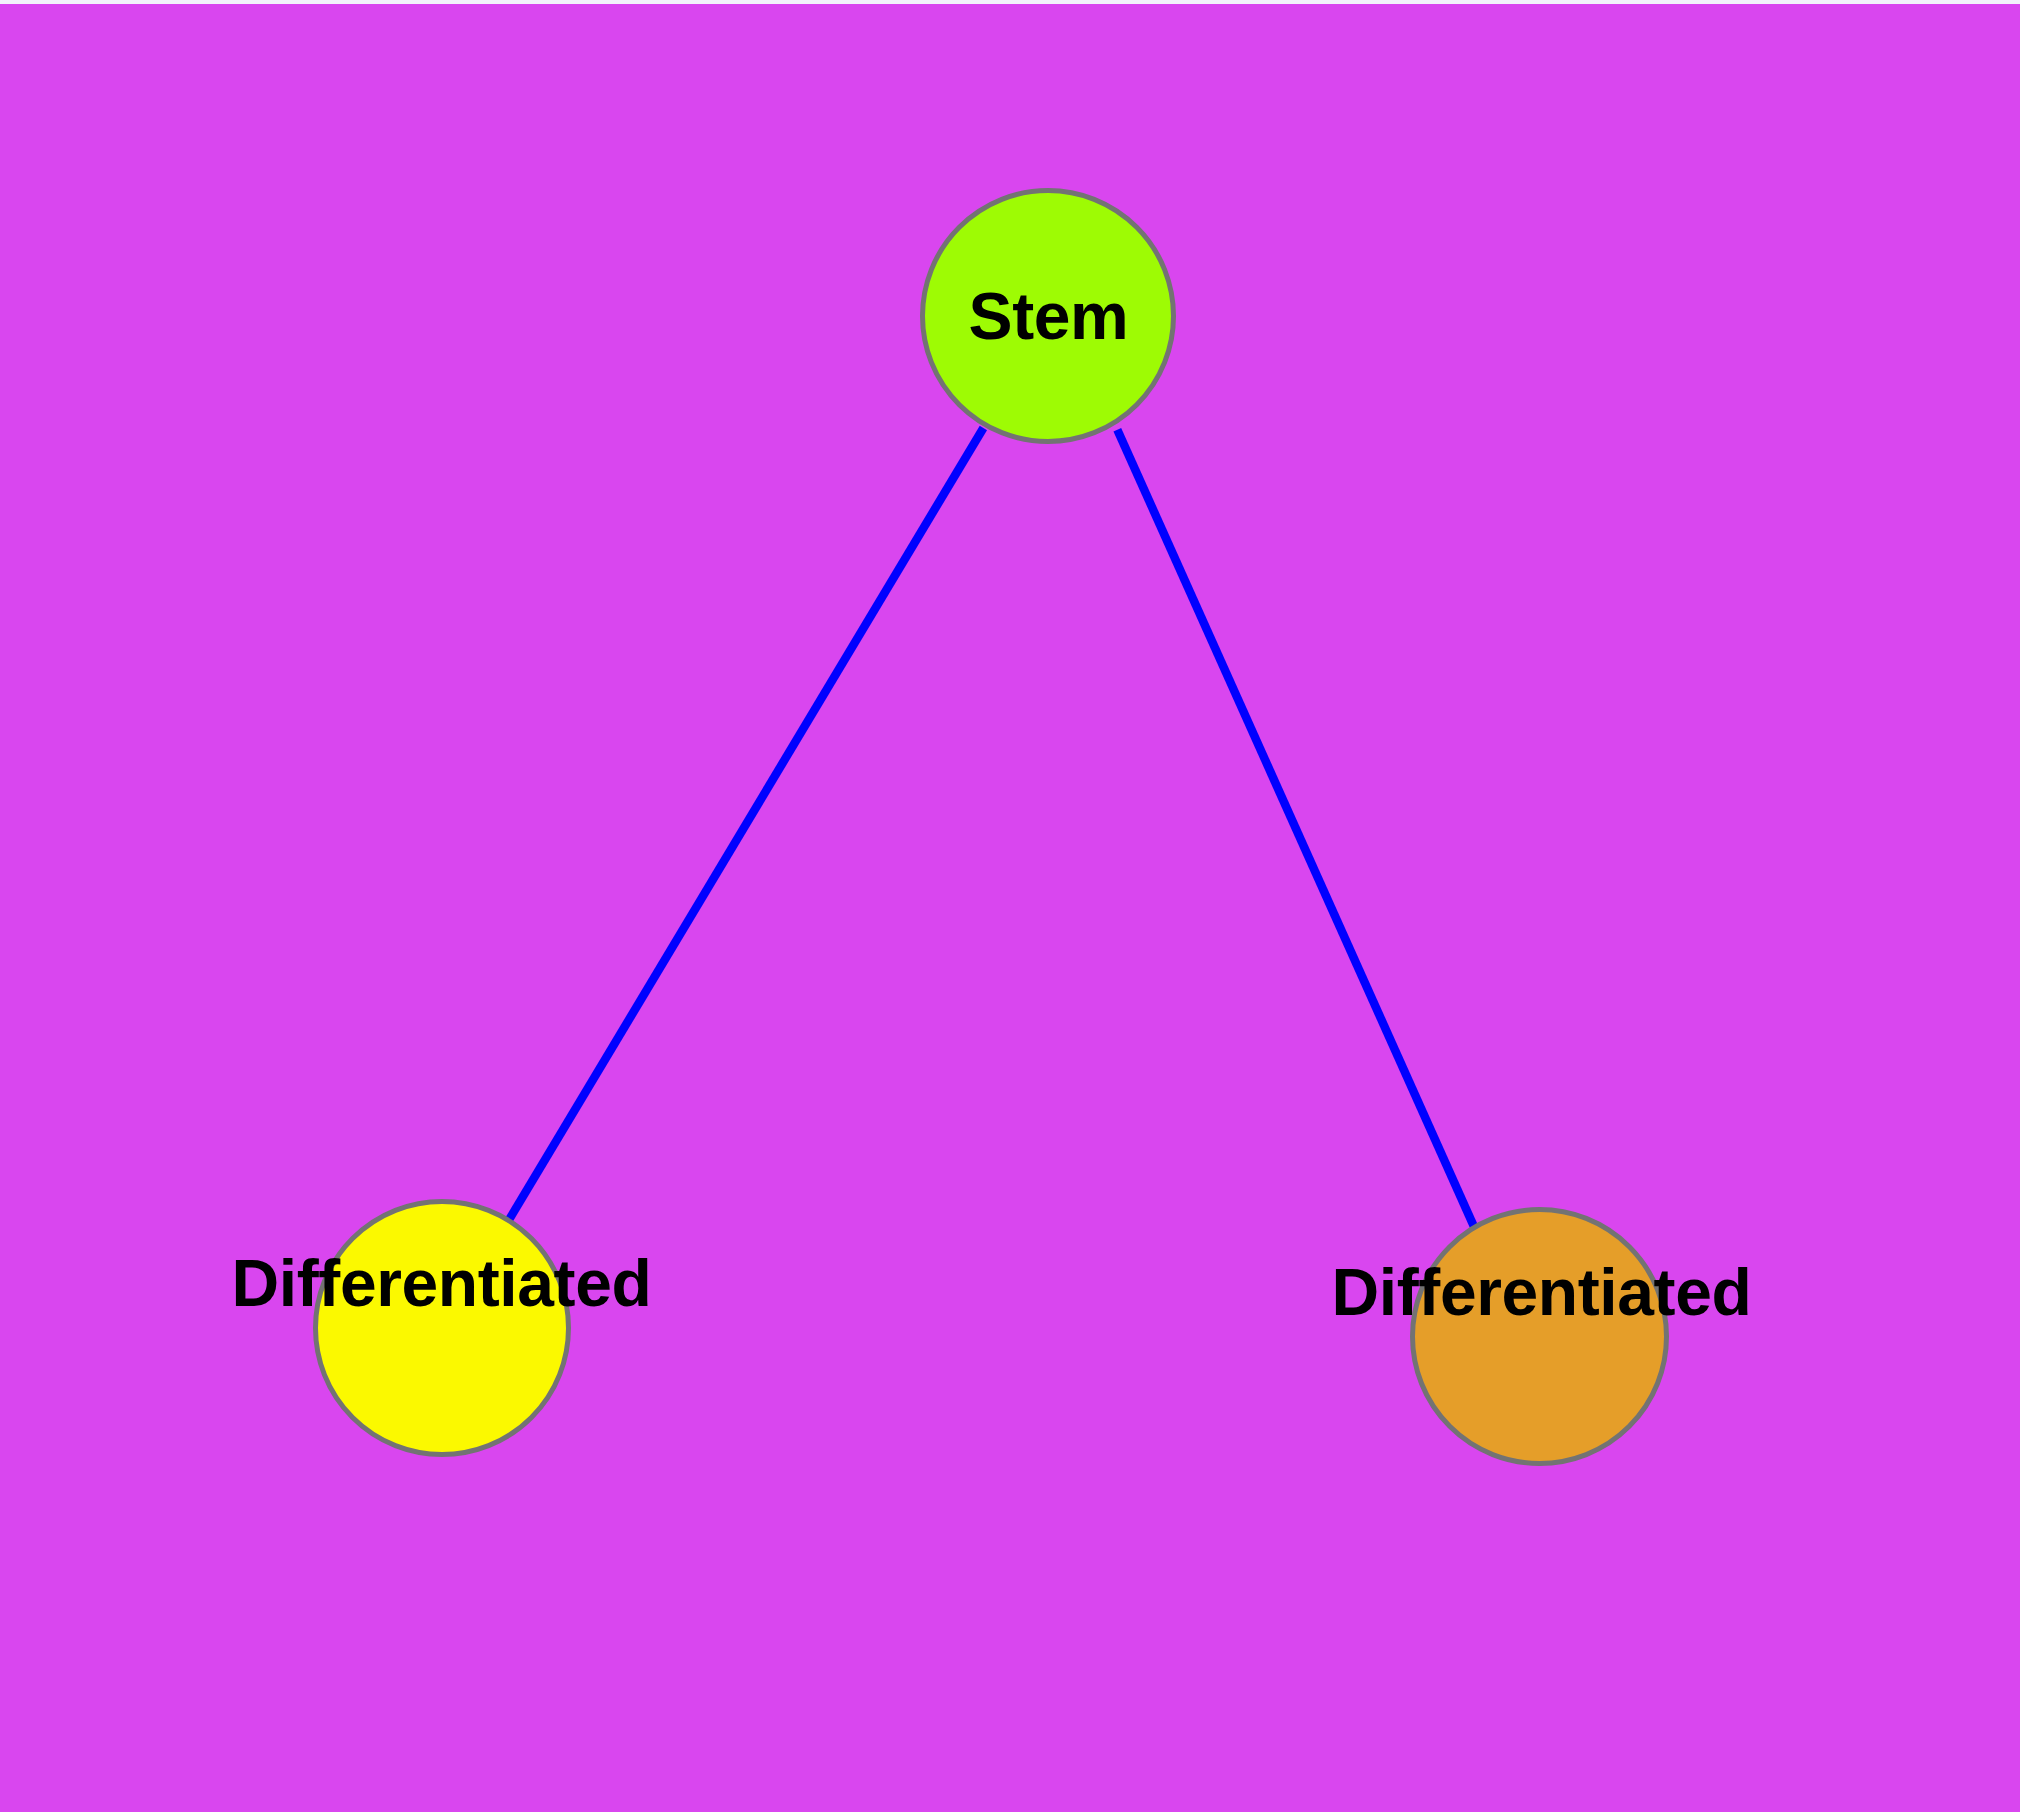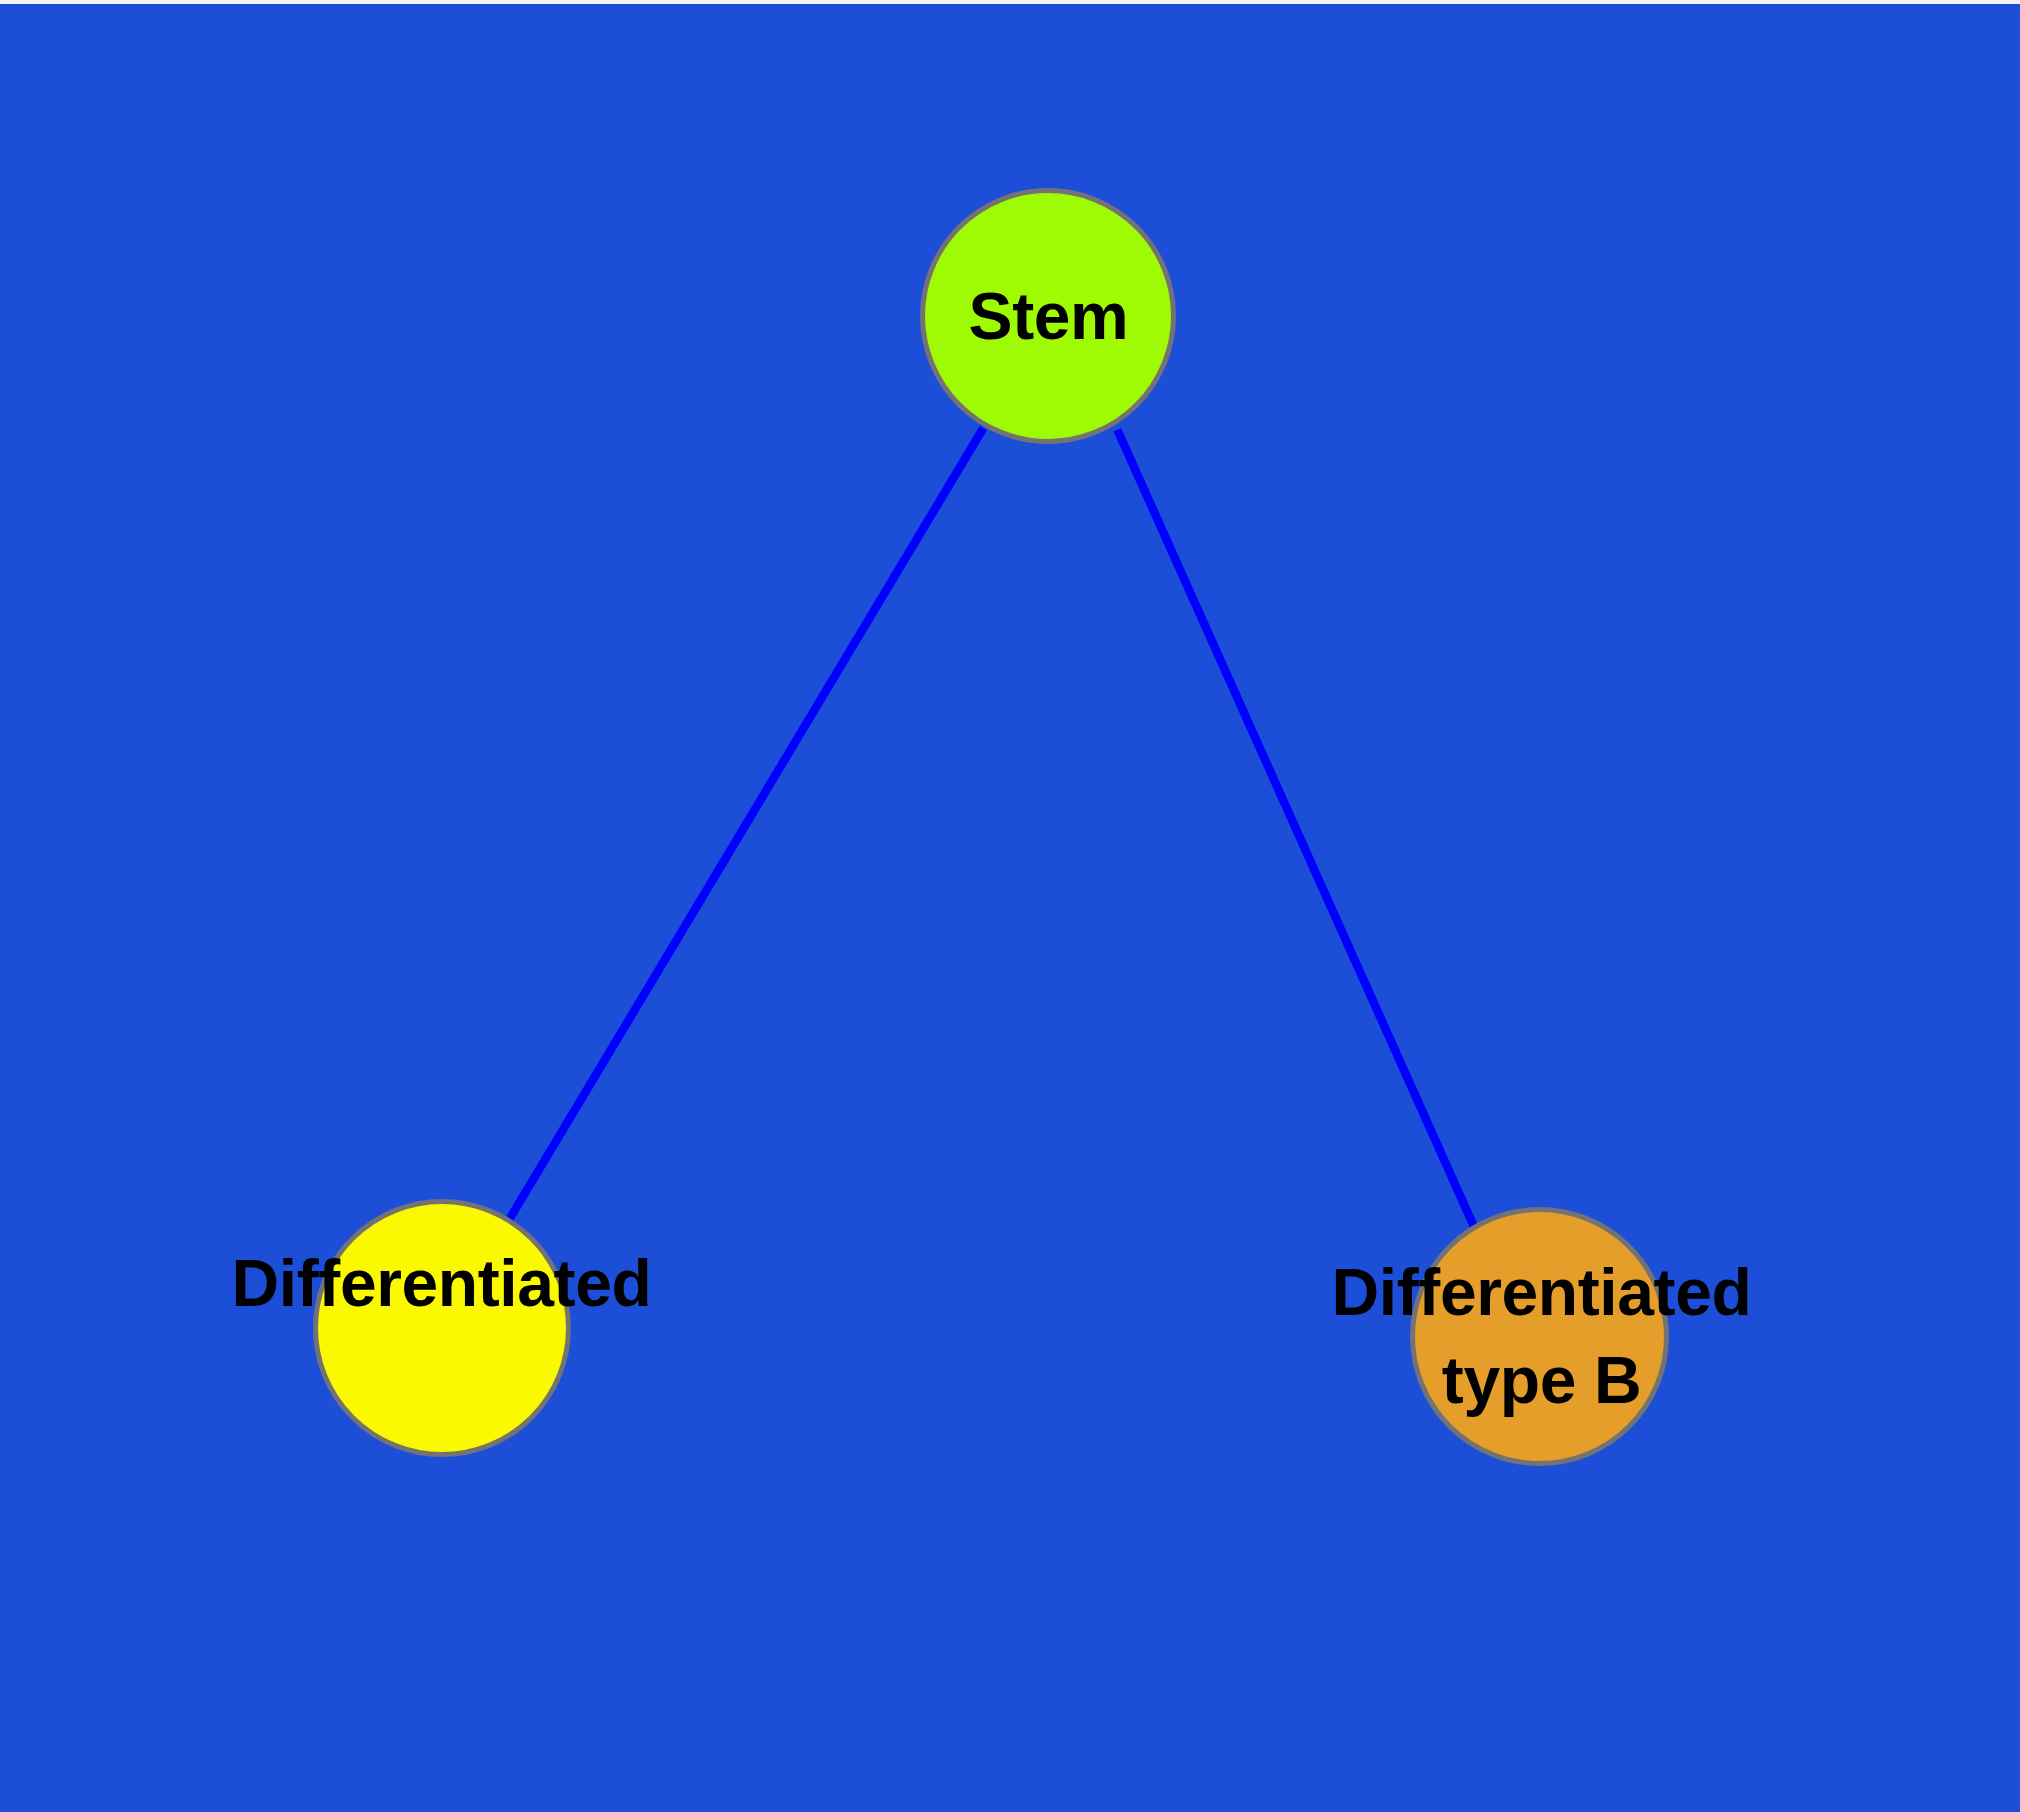--- a/index.html
+++ b/index.html
@@ -85,21 +85,21 @@
   }
   #label-diff-b {
     left: 1287px;
     top: 1248px;
     width: 509px;
   }
 </style>
 </head>
 <body>
 
-<div id="canvas" style="background: #1d4ed8;">
+<div id="canvas" style="background: #d946ef;">
 
   <div id="top-strip"></div>
 
   <svg id="graph-svg" viewBox="0 0 2384 2138" preserveAspectRatio="none">
     <line x1="1160" y1="505" x2="600" y2="1440" stroke="#0000ff" stroke-width="10" stroke-linecap="butt"></line>
     <line x1="1318" y1="507" x2="1740" y2="1450" stroke="#0000ff" stroke-width="10" stroke-linecap="butt"></line>
   </svg>
 
   <div id="node-stem" class="node" style="background: rgb(158, 251, 4); border-color: rgb(115, 115, 115); border-width: 5.1px; width: 256px; height: 256px; left: 920px; top: 188px;"></div>
   <div id="node-diff-a" class="node" style="background: rgb(251, 249, 0); border-color: rgb(115, 115, 115); border-width: 5.1px; width: 258px; height: 258px; left: 313px; top: 1199px;"></div>
@@ -108,17 +108,16 @@
   <div id="label-stem" class="node-label" style="color: rgb(0, 0, 0); font-size: 66px;">
     <div>Stem</div>
   </div>
 
   <div id="label-diff-a" class="node-label" style="color: rgb(0, 0, 0); font-size: 66px;">
     <div>Differentiated</div>
   </div>
 
   <div id="label-diff-b" class="node-label" style="color: rgb(0, 0, 0); font-size: 66px;">
     <div>Differentiated</div>
-    <div>type B</div>
   </div>
 
 </div>
 
 
 </body></html>

